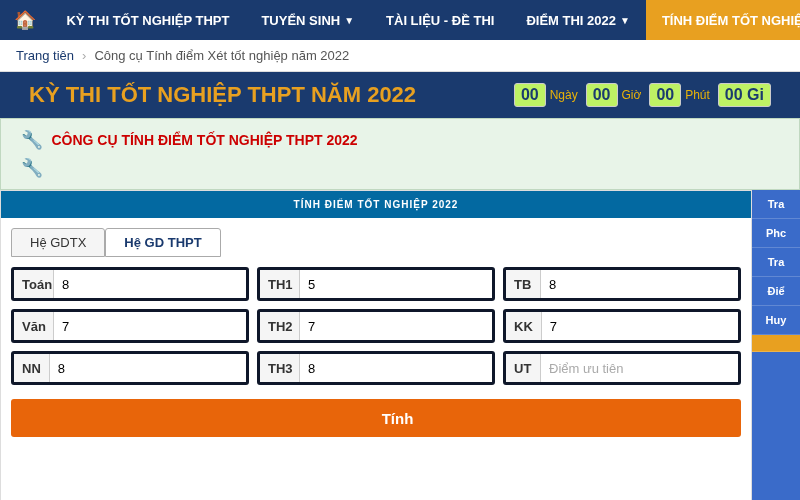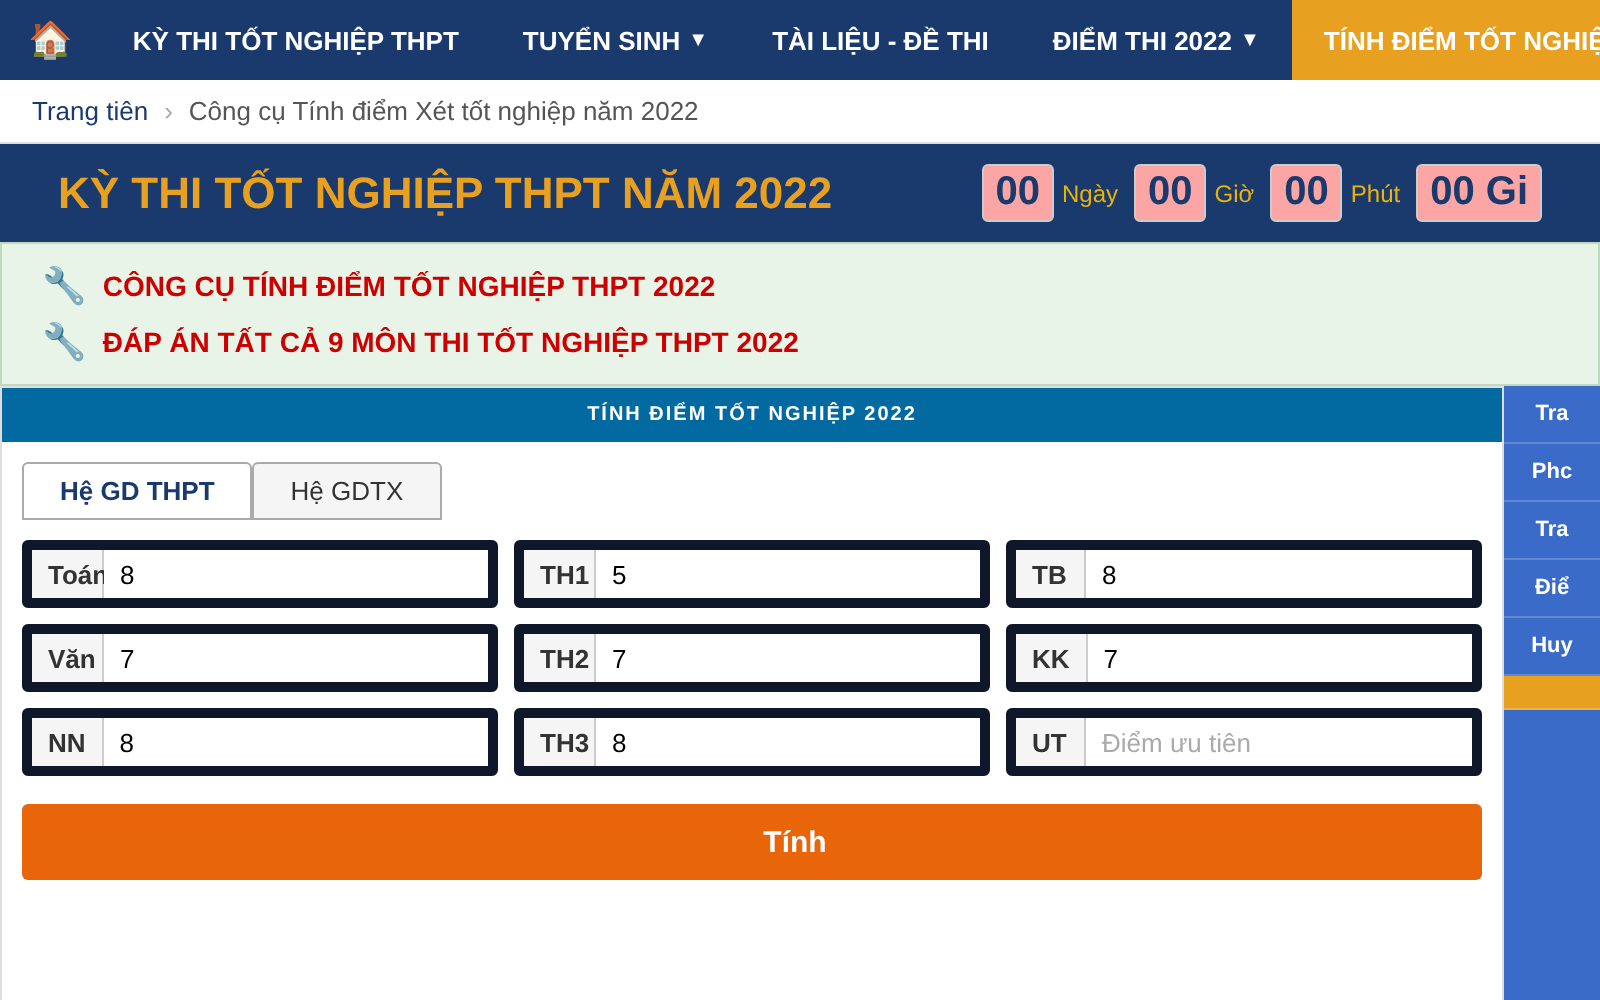--- a/index.html
+++ b/index.html
@@ -65,25 +65,25 @@
       font-size: 22px;
       font-weight: bold;
       text-transform: uppercase;
     }
     .countdown {
       display: flex;
       align-items: center;
       gap: 4px;
     }
     .count-box {
-      background: #fca5a5;
+      background: #bef264;
       border: 1px solid #ccc;
       border-radius: 3px;
       padding: 2px 6px;
-      font-size: 20px;
+      font-size: 16px;
       font-weight: bold;
       color: #1a3a6e;
       min-width: 30px;
       text-align: center;
     }
     .count-label {
       color: #eab308;
       font-size: 12px;
       margin-right: 4px;
     }
@@ -153,21 +153,21 @@
     }
     .score-grid {
       display: grid;
       grid-template-columns: 1fr 1fr 1fr;
       gap: 8px;
       padding: 10px;
     }
     .score-row {
       display: flex;
       align-items: flex-end;
-      border: 5px solid #0f172a;
+      border: 3px solid #0f172a;
       border-radius: 3px;
       overflow: hidden;
       height: 34px;
     }
     .score-label {
       background: #f5f5f5;
       padding: 0 8px;
       font-size: 13px;
       font-weight: bold;
       color: #333;
@@ -269,31 +269,30 @@
   </div>
 </div>
 
 <div class="tools-banner">
   <div class="tool-link">
     <span class="tool-icon">🔧</span>
     <span>CÔNG CỤ TÍNH ĐIỂM TỐT NGHIỆP THPT 2022</span>
   </div>
   <div class="tool-link">
     <span class="tool-icon">🔧</span>
-    <span>ĐÁP ÁN TẤT CẢ 9 MÔN THI TỐT NGHIỆP THPT 2022</span>
   </div>
 </div>
 
 <div class="content-wrapper">
 
   <div class="calc-panel">
     <div class="calc-header">TÍNH ĐIỂM TỐT NGHIỆP 2022</div>
     <div class="tabs">
+      <div class="tab">Hệ GDTX</div>
       <div class="tab active">Hệ GD THPT</div>
-      <div class="tab">Hệ GDTX</div>
     </div>
     <div class="score-grid">
 
       <div class="score-row">
         <span class="score-label">Toán</span>
         <input class="score-input" value="8" style="">
       </div>
       <div class="score-row">
         <span class="score-label">TH1</span>
         <input class="score-input" value="5" style="">

